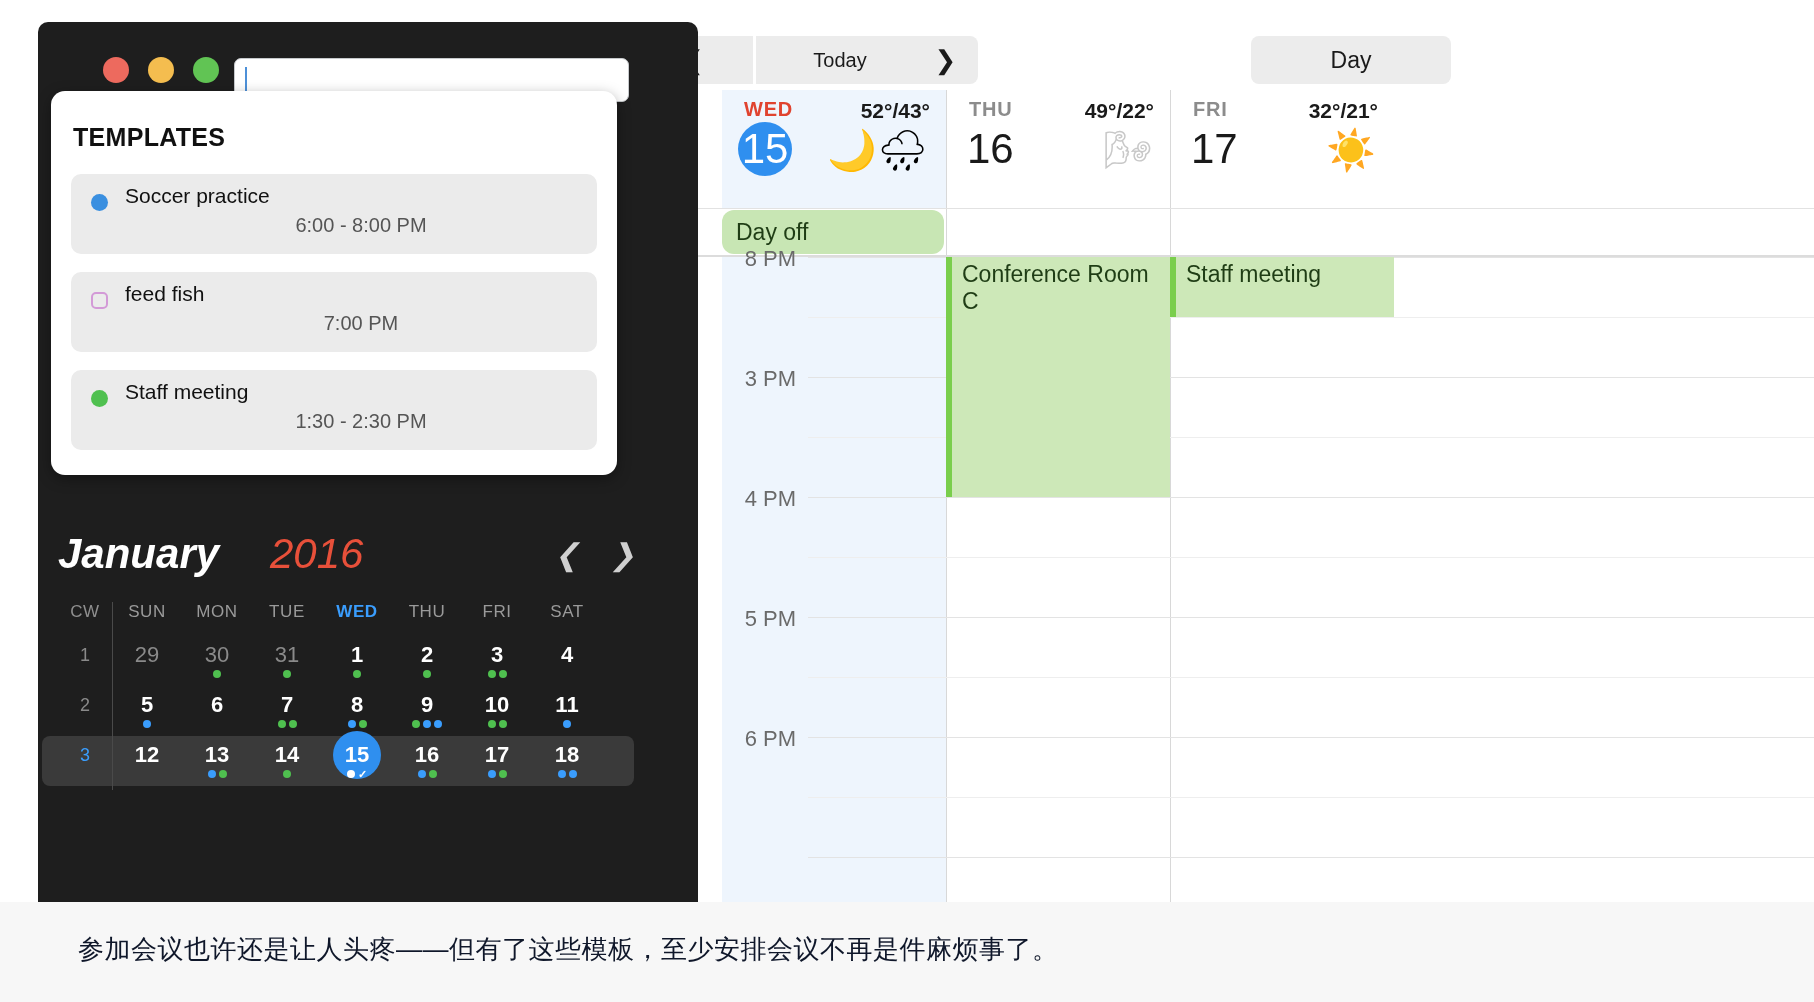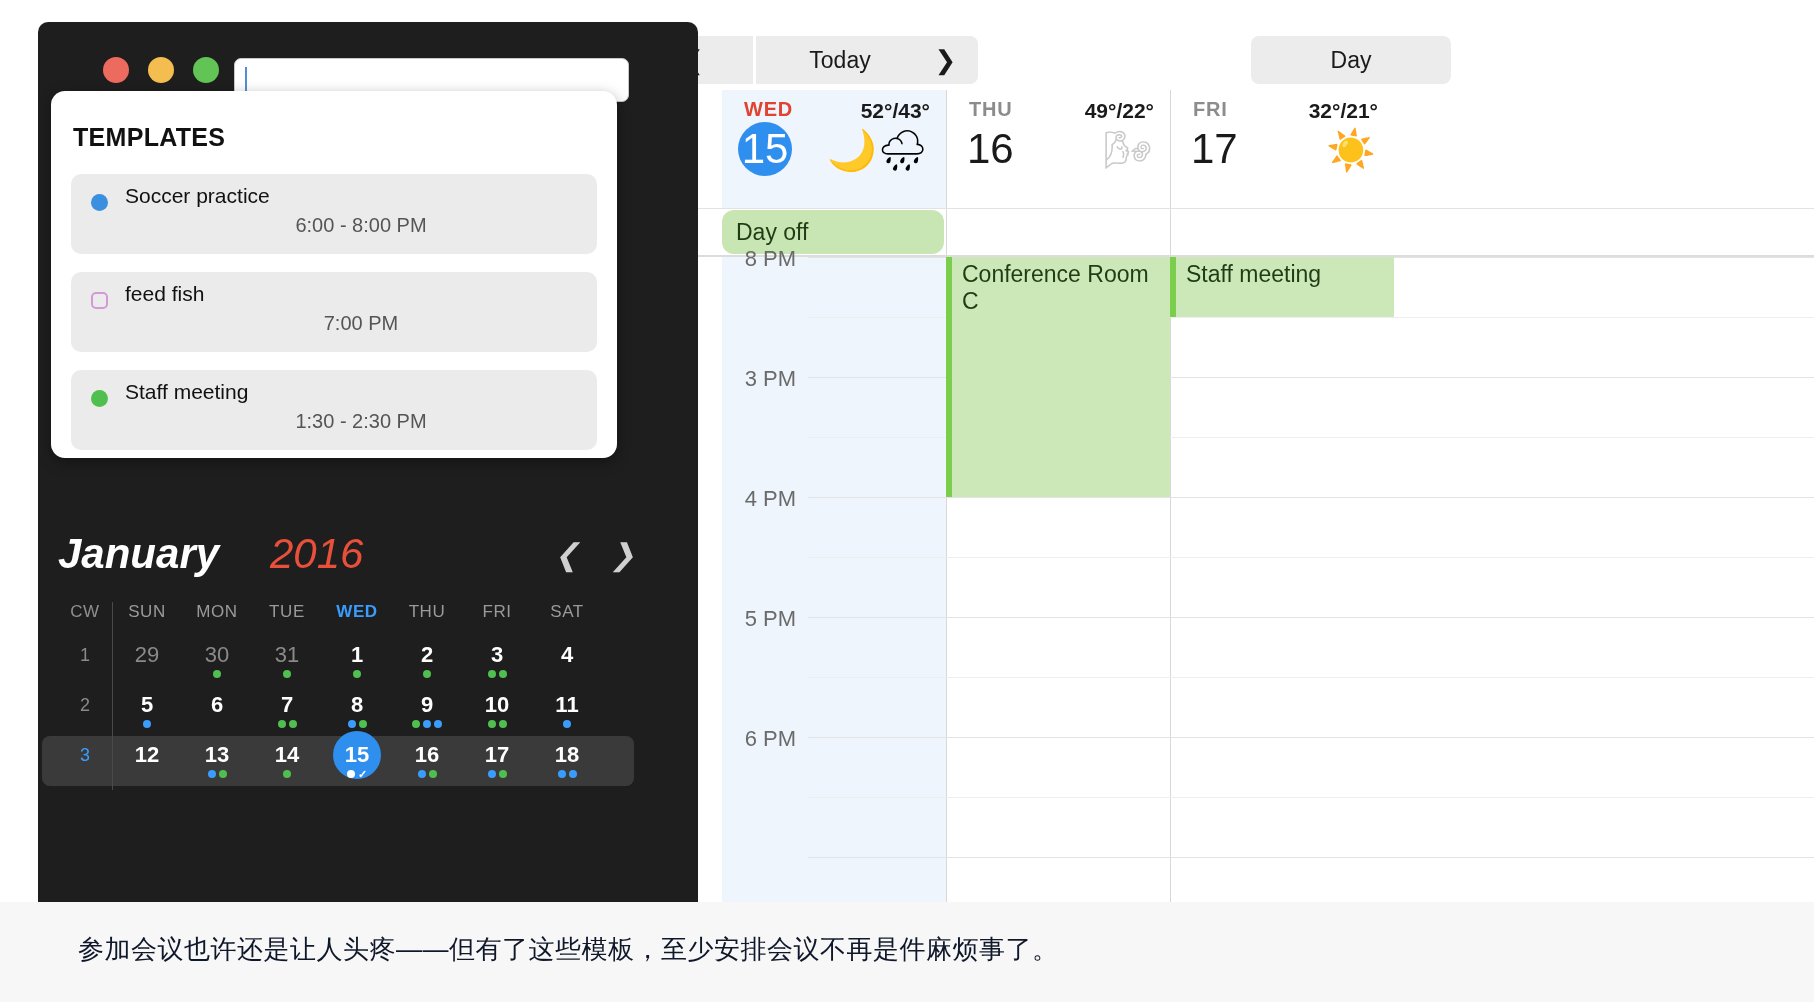--- a/index.html
+++ b/index.html
@@ -68,21 +68,21 @@
   }
 
   
   #templates-card {
     position: absolute;
     left: 13px;
     top: 69px;
     width: 566px;
     background: #ffffff;
     border-radius: 14px;
-    padding: 0 0 8px 0;
+    padding: 0 0 25px 0;
     box-shadow: 0 4px 14px rgba(0,0,0,0.35);
   }
   #templates-title {
     font-size: 25px;
     font-weight: bold;
     color: #111;
     letter-spacing: 0.3px;
     padding: 32px 0 22px 22px;
   }
   .template-row {
@@ -282,21 +282,21 @@
     box-sizing: border-box;
   }
   #tb-prev {
     left: -65px; width: 120px;
     border-radius: 8px 0 0 8px;
     font-size: 26px;
   }
   #tb-today {
     left: 58px; width: 168px;
     border-radius: 0;
-    font-size: 23px;
+    font-size: 20px;
   }
   #tb-next {
     left: 215px; width: 65px;
     border-radius: 0 8px 8px 0;
     font-size: 26px;
   }
   #tb-day {
     left: 553px; width: 200px;
     border-radius: 8px;
     font-size: 23px;

